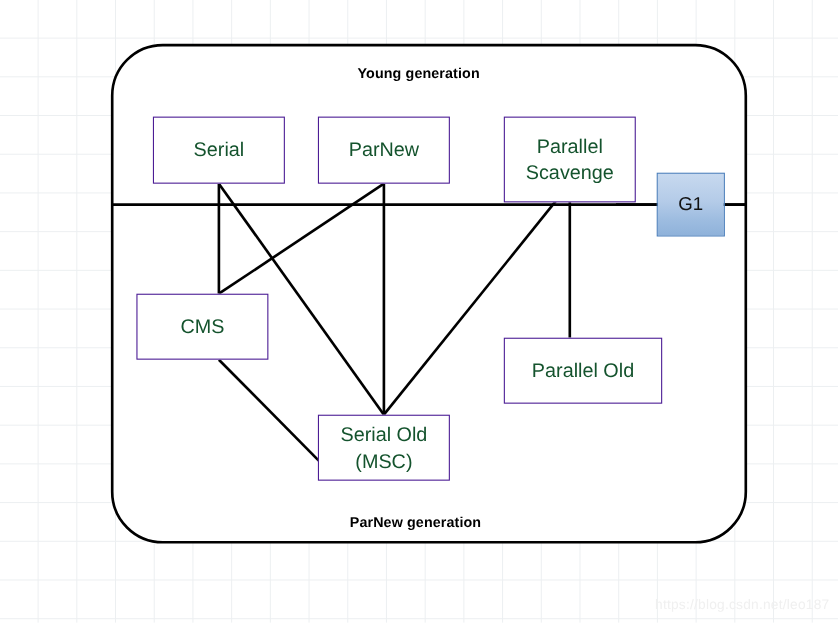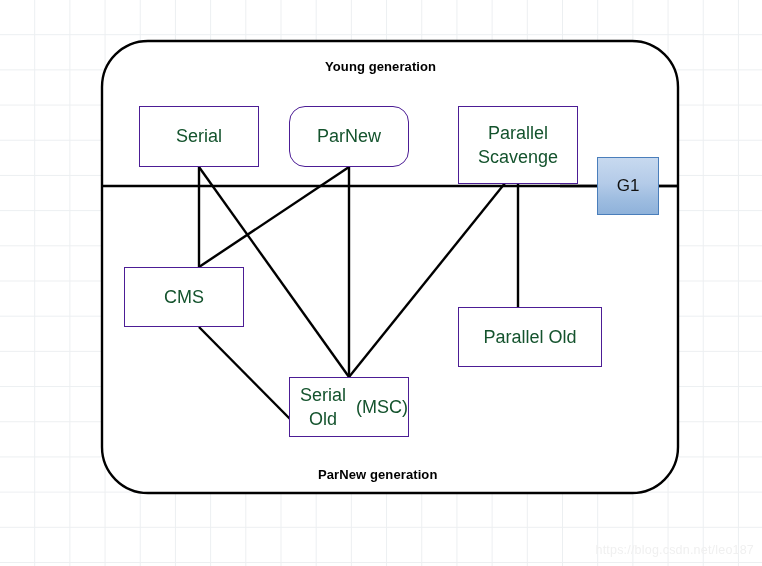--- a/index.html
+++ b/index.html
@@ -86,38 +86,38 @@
 </svg>
 
 <div class="gen-label" style="left:325px;top:59px;">Young generation</div>
 
 <div class="gen-label" style="left:318px;top:467px;">ParNew generation</div>
 
 <div class="node" style="left:139px;top:106px;width:120px;height:61px;">
   <span>Serial</span>
 </div>
 
-<div class="node" style="left:289px;top:106px;width:120px;height:61px;border-radius:16px;">
+<div class="node" style="left:289px;top:106px;width:120px;height:61px;">
   <span>ParNew</span>
 </div>
 
 <div class="node" style="left:458px;top:106px;width:120px;height:78px;">
   <span>Parallel Scavenge</span>
 </div>
 
 <div class="g1node" style="left:597px;top:157px;width:62px;height:58px;">
   <span>G1</span>
 </div>
 
 <div class="node" style="left:124px;top:267px;width:120px;height:60px;">
   <span>CMS</span>
 </div>
 
 <div class="node" style="left:458px;top:307px;width:144px;height:60px;">
   <span>Parallel Old</span>
 </div>
 
-<div class="node" style="left:289px;top:377px;width:120px;height:60px;flex-direction:row;">
+<div class="node" style="left:289px;top:377px;width:120px;height:60px;flex-direction:column;">
   <span>Serial Old</span>
   <span>(MSC)</span>
 </div>
 
 <div class="watermark">https://blog.csdn.net/leo187</div>
 
 </body></html>

